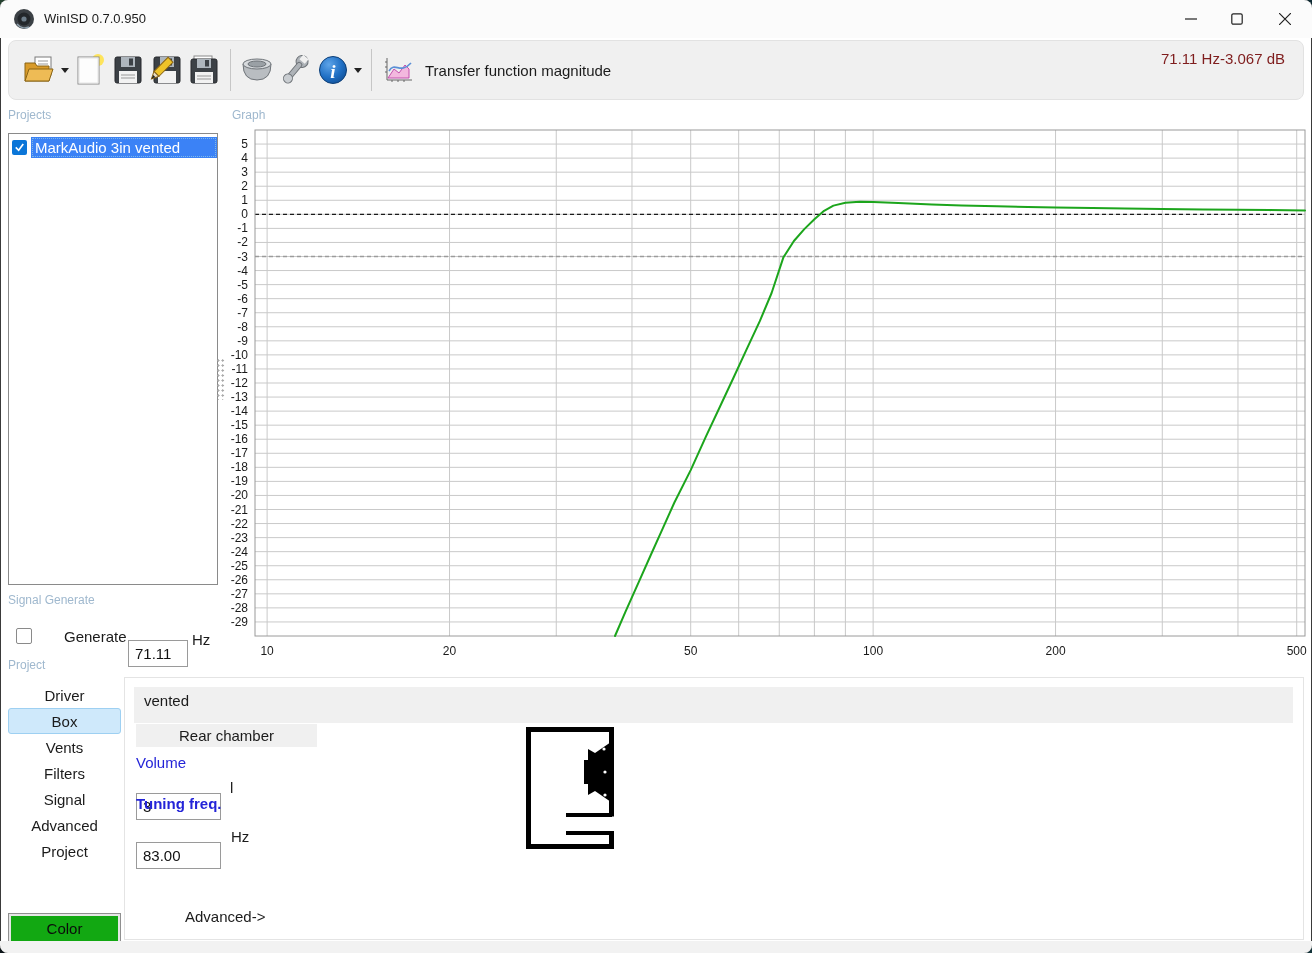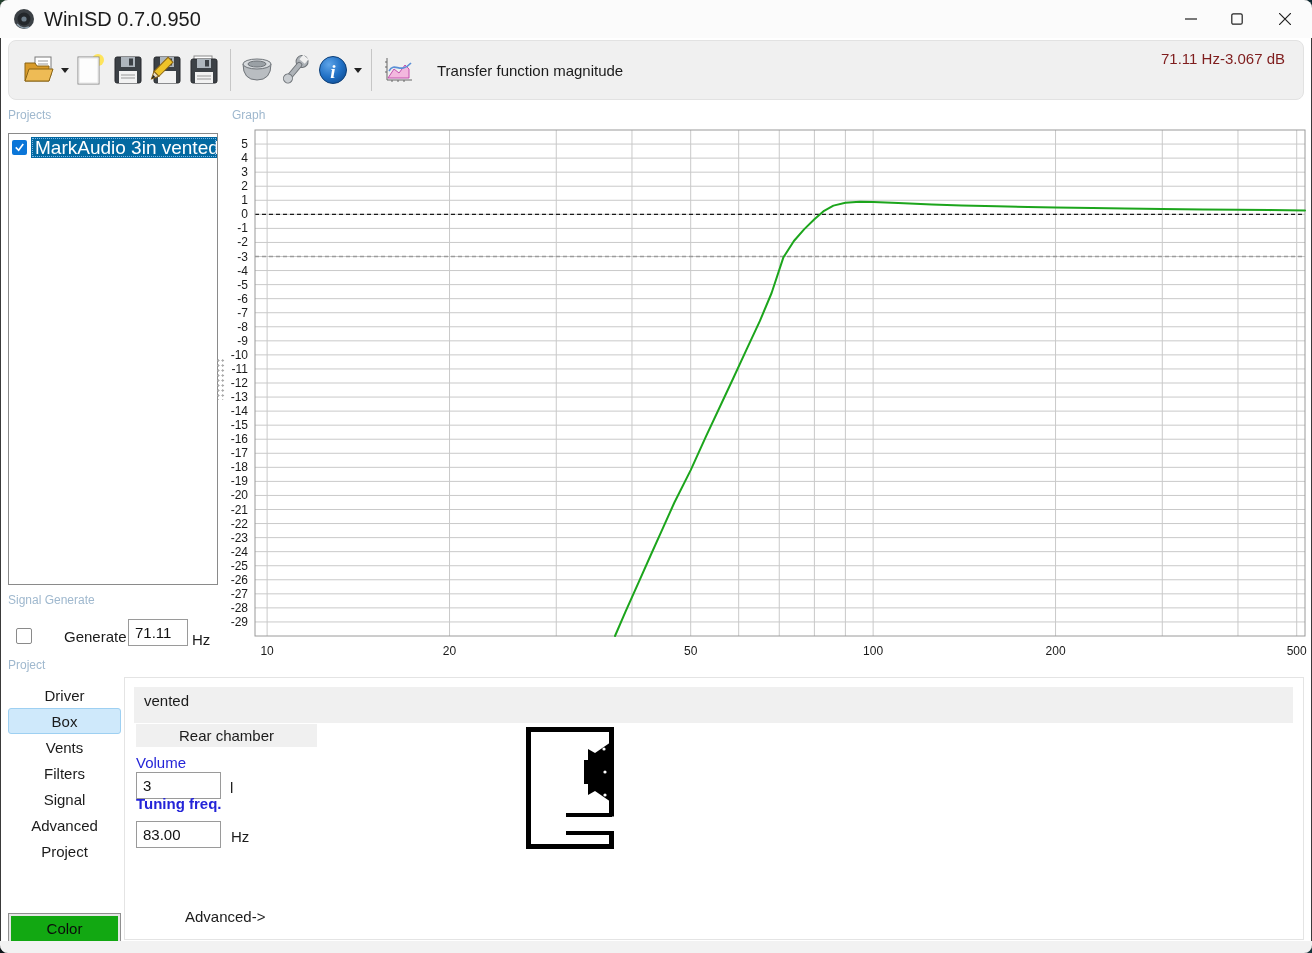--- a/index.html
+++ b/index.html
@@ -10,55 +10,55 @@
     -webkit-font-smoothing:antialiased;
   }
   .window{
     position:absolute;left:0;top:0;width:1312px;height:953px;
     background:#ffffff;border-radius:8px;overflow:hidden;
     box-shadow:0 0 0 1px #3a3a3a inset;
   }
   
   .titlebar{position:absolute;left:0;top:0;right:0;height:38px;background:#fbfbfb;}
   .app-icon{position:absolute;left:13px;top:8px;width:22px;height:22px;}
-  .title-text{position:absolute;left:44px;top:0;height:38px;line-height:38px;font-size:20px;color:#1b1b1b;text-align:right;}
+  .title-text{position:absolute;left:44px;top:0;height:38px;line-height:38px;font-size:13px;color:#1b1b1b;text-align:right;}
   .win-btn{position:absolute;top:0;width:46px;height:38px;display:flex;align-items:center;justify-content:center;}
   .win-btn svg{display:block;}
   .btn-min{right:98px;}
   .btn-max{right:52px;}
   .btn-close{right:4px;}
   
   .toolbar{
     position:absolute;left:8px;right:8px;top:40px;height:60px;
     background:#f0f0f0;border:1px solid #e2e2e2;border-radius:8px;
     display:flex;align-items:center;box-sizing:border-box;padding-left:12px;
   }
   .tb-btn{width:38px;height:42px;display:flex;align-items:center;justify-content:center;flex:0 0 auto;}
   .tb-arrow{width:12px;height:42px;display:flex;align-items:center;justify-content:center;flex:0 0 auto;}
   .tb-sep{width:1px;height:42px;background:#c6c6c6;margin:0 7px;flex:0 0 auto;}
-  .tb-label{font-size:15px;color:#1b1b1b;margin-left:20px;white-space:nowrap;}
+  .tb-label{font-size:15px;color:#1b1b1b;margin-left:8px;white-space:nowrap;}
   .readout{position:absolute;right:18px;top:0;height:100%;display:flex;flex-direction:row;justify-content:space-between;
            padding:9px 0;box-sizing:border-box;text-align:right;font-size:15px;color:#7f1d1d;}
   
   .sec-label{position:absolute;font-size:12px;font-weight:normal;color:#9fb8ce;}
   
   .projects-box{position:absolute;left:8px;top:133px;width:210px;height:452px;background:#fff;
                 border:1px solid #8a8a8a;box-sizing:border-box;}
   .proj-item{display:flex;align-items:center;height:22px;margin-top:2px;padding-left:3px;}
   .chk-blue{width:15px;height:15px;background:#0b76d8;border-radius:2px;flex:0 0 auto;
             display:flex;align-items:center;justify-content:center;}
-  .proj-name{flex:1;margin-left:4px;background:#0369a1;color:#fff;font-size:19px;line-height:21px;
+  .proj-name{flex:1;margin-left:4px;background:#3b82f6;color:#fff;font-size:15px;line-height:21px;
              padding:0 4px;outline:1px dotted #7fb8e8;outline-offset:-2px;white-space:nowrap;overflow:hidden;}
   .splitter{position:absolute;left:216px;top:358px;width:9px;height:42px;
             background-image:radial-gradient(circle,#a9a9a9 1px,transparent 1.2px);
             background-size:4.5px 5px;}
   
   .chk-plain{position:absolute;width:16px;height:16px;background:#fff;border:1px solid #8a8a8a;box-sizing:border-box;border-radius:2px;}
   .text-input{position:absolute;border:1px solid #9a9a9a;font-size:15px;font-family:inherit;
-              padding:0 6px;box-sizing:border-box;background:#fff;color:#111;}
+              padding:0 6px;box-sizing:border-box;background:#fff;color:#111;margin-top:21px;}
   .plain-text{position:absolute;font-size:15px;color:#1b1b1b;white-space:nowrap;}
   
   .tabs{position:absolute;left:8px;top:682px;width:113px;}
   .tab{height:26px;line-height:26px;text-align:center;font-size:15px;color:#1b1b1b;border:1px solid transparent;box-sizing:border-box;}
   .tab.selected{background:#cfe9fb;border:1px solid #9ed0f2;border-radius:3px;}
   
   .color-btn-frame{position:absolute;left:8px;top:913px;width:113px;height:31px;border:1px solid #8f8f8f;
                    background:#e6e6e6;box-sizing:border-box;padding:2px;}
   .color-btn-face{width:100%;height:100%;background:#12a812;display:flex;align-items:center;justify-content:center;
                   font-size:15px;color:#0c0c0c;}

